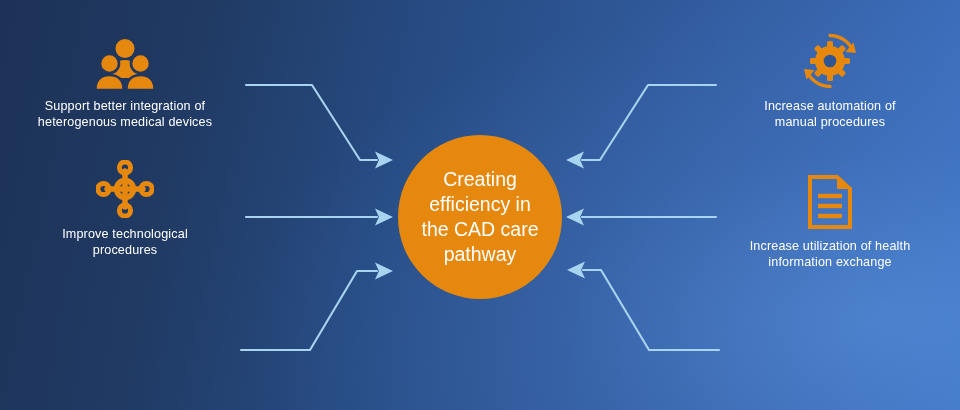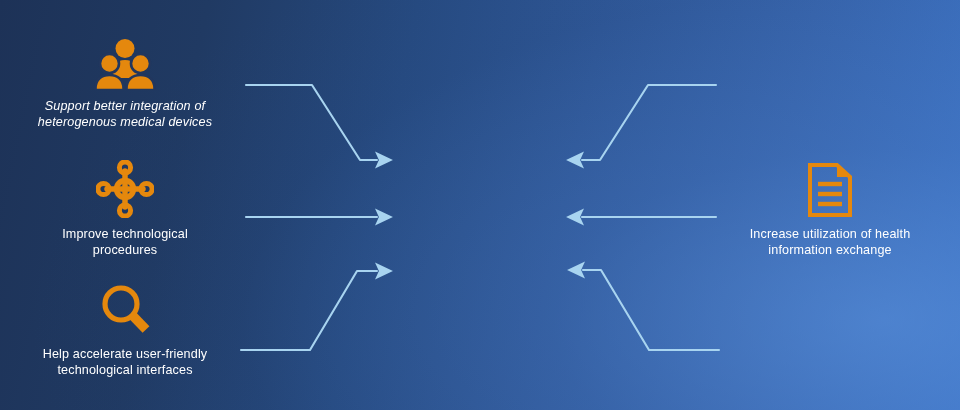--- a/index.html
+++ b/index.html
@@ -48,26 +48,26 @@
   .node .label {
     margin-top: 9px;
     color: #ffffff;
     font-size: 12.6px;
     line-height: 15.5px;
     letter-spacing: 0.15px;
     white-space: pre-line;
   }
 
   
-  #node-devices   { left: 10px;  top: 24px; font-style: italic; }
+  #node-devices   { left: 10px;  top: 24px; }
   #node-standard  { left: 10px;  top: 152px; }
   #node-interface { left: 10px;  top: 272px; }
   
   #node-automation     { left: 715px; top: 24px; }
-  #node-exchange       { left: 715px; top: 152px; }
+  #node-exchange       { left: 715px; top: 164px; }
   #node-interoperable  { left: 715px; top: 272px; }
 
   .hub {
     position: absolute;
     left: 398px;
     top: 135px;
     width: 164px;
     height: 164px;
     border-radius: 50%;
     background: #e5880d;
@@ -139,43 +139,59 @@
         <circle cx="29" cy="7.5" r="5.6" fill="none" stroke="#e5880d" stroke-width="5"></circle>
         <circle cx="29" cy="50.5" r="5.6" fill="none" stroke="#e5880d" stroke-width="5"></circle>
         <circle cx="7.5" cy="29" r="5.6" fill="none" stroke="#e5880d" stroke-width="5"></circle>
         <circle cx="50.5" cy="29" r="5.6" fill="none" stroke="#e5880d" stroke-width="5"></circle>
       </svg>
     </div>
     <div class="label">Improve technological
 procedures</div>
   </div>
 
-  <div class="node" id="node-interface">
+
+  <div class="node" id="node-automation">
     <div class="icon-wrap">
-      <svg width="56" height="56" viewBox="0 0 56 56">
-        <circle cx="24" cy="22" r="16" fill="none" stroke="#e5880d" stroke-width="5.2"></circle>
-        <line x1="35.5" y1="33.5" x2="49" y2="47.5" stroke="#e5880d" stroke-width="9.5" stroke-linecap="butt"></line>
+      <svg width="58" height="58" viewBox="0 0 58 58">
+        <path d="M29,3.5 A25.5,25.5 0 0 1 52,18.5" fill="none" stroke="#e5880d" stroke-width="3.4" stroke-linecap="round"></path>
+        <path d="M52.5,10.5 L55,21 L44.5,20" fill="#e5880d"></path>
+        <path d="M29,54.5 A25.5,25.5 0 0 1 6,39.5" fill="none" stroke="#e5880d" stroke-width="3.4" stroke-linecap="round"></path>
+        <path d="M5.5,47.5 L3,37 L13.5,38" fill="#e5880d"></path>
+        <g fill="#e5880d">
+          <rect x="26" y="9" width="6" height="40" rx="1.6"></rect>
+          <rect x="9" y="26" width="40" height="6" rx="1.6"></rect>
+          <rect x="26" y="9" width="6" height="40" rx="1.6" transform="rotate(45 29 29)"></rect>
+          <rect x="9" y="26" width="40" height="6" rx="1.6" transform="rotate(45 29 29)"></rect>
+          <circle cx="29" cy="29" r="15"></circle>
+        </g>
+        <circle cx="29" cy="29" r="6.3" fill="#2e5695"></circle>
       </svg>
     </div>
-    <div class="label">Help accelerate user-friendly
-technological interfaces</div>
+    <div class="label">Increase automation of
+manual procedures</div>
   </div>
-
 
   <div class="node" id="node-exchange">
     <div class="icon-wrap">
       <svg width="46" height="56" viewBox="0 0 46 56">
         <path d="M3,3 L30,3 L43,15 L43,53 L3,53 Z" fill="none" stroke="#e5880d" stroke-width="4"></path>
         <path d="M30,3 L43,15 L30,15 Z" fill="#e5880d"></path>
         <g stroke="#e5880d" stroke-width="4.4" stroke-linecap="butt">
           <line x1="11" y1="22" x2="35" y2="22"></line>
           <line x1="11" y1="32" x2="35" y2="32"></line>
           <line x1="11" y1="42" x2="35" y2="42"></line>
         </g>
       </svg>
     </div>
     <div class="label">Increase utilization of health
 information exchange</div>
   </div>
 
 
+  <div class="hub">
+    <div class="hub-text">Creating
+efficiency in
+the CAD care
+pathway</div>
+  </div>
 
 </div>
 
 </body></html>

